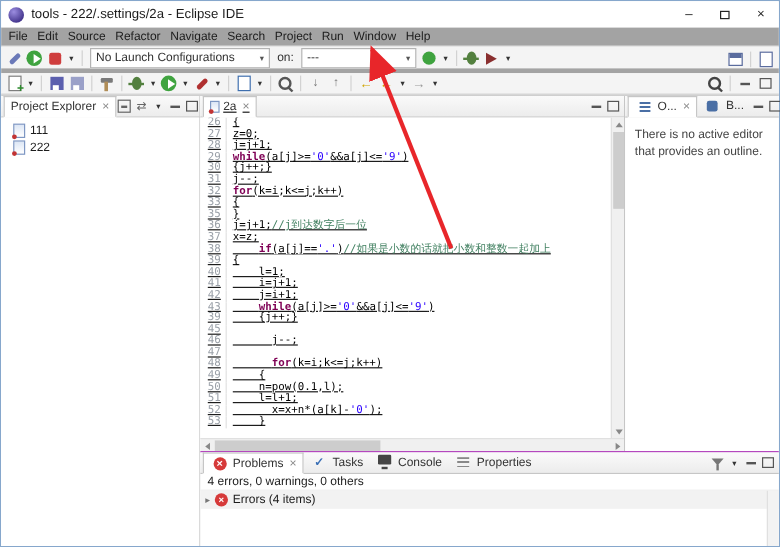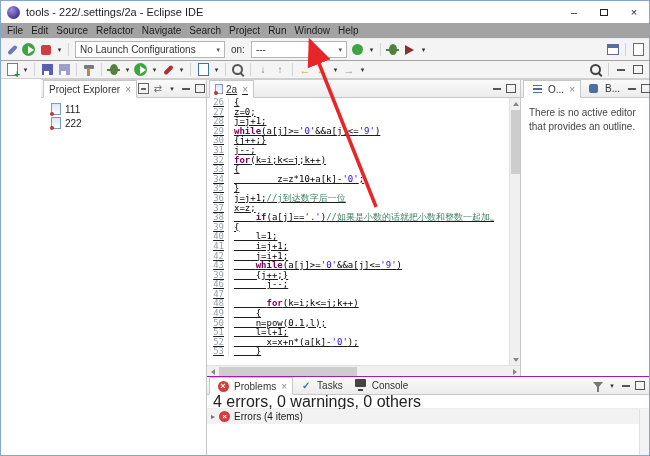--- a/index.html
+++ b/index.html
@@ -15,21 +15,21 @@
   .win-controls { display:flex; height:100%; }
   .win-btn { width:30px; display:flex; align-items:center; justify-content:center; font-size:11px; color:#222; }
   .max-box { width:8px; height:7px; border:1px solid #222; display:block; }
 
   
   .menubar { height:16px; display:flex; align-items:center; padding-left:2px; background:#a3a3a3; border-bottom:1px solid #ececec; flex:none; }
   .menu-item { padding:1px 4px; font-size:10px; white-space:nowrap; }
 
   
   .toolbar { display:flex; align-items:center; background:#f4f4f4; padding:0 3px; gap:1px; flex:none; }
-  .toolbar1 { height:22px; border-bottom:1px solid #a3a3a3; }
+  .toolbar1 { height:22px; border-bottom:4px solid #a3a3a3;align-items:flex-end; }
   .toolbar2 { height:18px; border-bottom:1px solid #cfcfcf; }
   .tb-spacer { flex:1; }
   .tb-sep { width:1px; height:13px; background:#d2d2d2; margin:0 3px; flex:none; }
   .tb-label { font-size:10px; color:#333; margin:0 3px; white-space:nowrap; }
   .combo { height:17px; background:#fff; border:1px solid #b4b4b4; display:flex; align-items:center; padding:0 4px; margin:0 2px; flex:none; }
   .combo-text { font-size:10px; color:#333; flex:1; white-space:nowrap; overflow:hidden; }
   .combo-arrow { font-size:7px; color:#555; margin-left:4px; }
 
   
   .ic { width:16px; height:16px; display:inline-flex; align-items:center; justify-content:center; position:relative; color:#555; flex:none; }
@@ -66,21 +66,21 @@
   .ic-outline::before { content:""; width:9px; height:9px; background:repeating-linear-gradient(to bottom,#4a6fa5 0 1.5px, transparent 1.5px 3.5px); }
   .ic-blue-box::before { content:""; width:9px; height:9px; background:#4a6fa5; border-radius:2px; }
   .ic-error::before { content:"×"; width:11px; height:11px; border-radius:50%; background:#d63a3a; color:#fff; font-size:9px; font-weight:bold; display:flex; align-items:center; justify-content:center; }
   .ic-tasks::before { content:"✓"; font-size:10px; color:#3a6fb5; font-weight:bold; }
   .ic-console::before { content:""; width:11px; height:8px; background:#444; border-radius:1px; position:absolute; top:2px; left:2px; }
   .ic-console::after { content:""; width:5px; height:2px; background:#444; position:absolute; bottom:2px; left:5px; }
   .ic-props::before { content:""; width:10px; height:9px; background:repeating-linear-gradient(to bottom,#888 0 1.5px, transparent 1.5px 3.5px); }
   .ic-grid::before { content:""; width:10px; height:9px; border:1px solid #5a6c9e; background:linear-gradient(#5a6c9e 3px, #fff 3px); }
 
   
-  .main { flex:1; display:flex; border-top:1px solid #cfcfcf; min-height:0;margin-left:40px; }
+  .main { flex:1; display:flex; border-top:1px solid #cfcfcf; min-height:0; }
   .left-panel { width:166px; flex:none; border-right:1px solid #c6c6c6; display:flex; flex-direction:column; background:#fff; }
   .right-col { flex:1; display:flex; flex-direction:column; min-width:0; }
   .top-row { height:296px; display:flex; min-height:0; }
 
   
   .view-tabbar { height:18px; flex:none; background:linear-gradient(#fafafa,#ececec); border-bottom:1px solid #c6c6c6; display:flex; align-items:flex-end; padding-left:2px; }
   .view-tab { height:18px; display:flex; align-items:center; gap:3px; padding:0 5px; font-size:10px; color:#333; white-space:nowrap; }
   .view-tab.active { background:#fff; border:1px solid #c6c6c6; border-bottom:1px solid #fff; margin-bottom:-1px; }
   .tab-close { color:#888; font-size:10px; margin-left:2px; }
   .tab-spacer { flex:1; }
@@ -112,21 +112,21 @@
   .sb-down::before { content:""; border-left:3px solid transparent; border-right:3px solid transparent; border-top:4px solid #888; }
   .sb-left::before { content:""; border-top:3px solid transparent; border-bottom:3px solid transparent; border-right:4px solid #888; }
   .sb-right::before { content:""; border-top:3px solid transparent; border-bottom:3px solid transparent; border-left:4px solid #888; }
 
   
   .outline-panel { width:128px; flex:none; display:flex; flex-direction:column; background:#fff; }
   .outline-msg { padding:8px 8px; font-size:10px; color:#444; line-height:1.35; }
 
   
   .bottom-panel { flex:1; border-top:1px solid #a21caf; display:flex; flex-direction:column; background:#fff; position:relative; min-height:0; }
-  .summary { height:14px; font-size:16px; color:#222; padding-left:6px; display:flex; align-items:center; border-bottom:1px solid #eee; }
+  .summary { height:14px; font-size:10px; color:#222; padding-left:6px; display:flex; align-items:center; border-bottom:1px solid #eee; }
   .tbl-header { height:16px; display:flex; border-bottom:1px solid #d9d9d9; background:#fcfcfc; font-size:10px; color:#333; }
   .th { border-right:1px solid #d9d9d9; padding:1px 4px; white-space:nowrap; overflow:hidden; flex:none; }
   .th.filler { flex:1; border-right:none; }
   .grp-row { height:15px; display:flex; align-items:center; gap:4px; padding-left:4px; background:#f2f2f2; font-size:10px; }
   .tri { color:#777; font-size:8px; }
   .err-ic { width:11px; height:11px; border-radius:50%; background:#d63a3a; color:#fff; font-size:8px; font-weight:bold; display:flex; align-items:center; justify-content:center; flex:none; }
   .tscroll { position:absolute; right:0; top:32px; bottom:0; width:10px; background:#f3f3f3; border-left:1px solid #e0e0e0; }
 
   
   .annot { position:absolute; left:0; top:0; pointer-events:none; z-index:50; }
@@ -279,31 +279,31 @@
           <div class="editor-body">
             <div class="code-area" id="code-area">
                 <div class="code-line"><span class="ln">26</span><span class="ct">{</span></div>
                 <div class="code-line"><span class="ln">27</span><span class="ct">z=0;</span></div>
                 <div class="code-line"><span class="ln">28</span><span class="ct">j=j+1;</span></div>
                 <div class="code-line"><span class="ln">29</span><span class="ct"><span class="kw">while</span>(a[j]&gt;=<span class="ch">'0'</span>&amp;&amp;a[j]&lt;=<span class="ch">'9'</span>)</span></div>
                 <div class="code-line"><span class="ln">30</span><span class="ct">{j++;}</span></div>
                 <div class="code-line"><span class="ln">31</span><span class="ct">j--;</span></div>
                 <div class="code-line"><span class="ln">32</span><span class="ct"><span class="kw">for</span>(k=i;k&lt;=j;k++)</span></div>
                 <div class="code-line"><span class="ln">33</span><span class="ct">{</span></div>
-                <div class="code-line"><span class="ln">34</span><span class="ct">        z=z*10+a[k]-<span class="ch">'0'</span>;</span></div>
                 <div class="code-line"><span class="ln">35</span><span class="ct">}</span></div>
                 <div class="code-line"><span class="ln">36</span><span class="ct">j=j+1;<span class="cm">//j到达数字后一位</span></span></div>
                 <div class="code-line"><span class="ln">37</span><span class="ct">x=z;</span></div>
                 <div class="code-line"><span class="ln">38</span><span class="ct">    <span class="kw">if</span>(a[j]==<span class="ch">'.'</span>)<span class="cm">//如果是小数的话就把小数和整数一起加上</span></span></div>
                 <div class="code-line"><span class="ln">39</span><span class="ct">{</span></div>
                 <div class="code-line"><span class="ln">40</span><span class="ct">    l=1;</span></div>
                 <div class="code-line"><span class="ln">41</span><span class="ct">    i=j+1;</span></div>
                 <div class="code-line"><span class="ln">42</span><span class="ct">    j=i+1;</span></div>
                 <div class="code-line"><span class="ln">43</span><span class="ct">    <span class="kw">while</span>(a[j]&gt;=<span class="ch">'0'</span>&amp;&amp;a[j]&lt;=<span class="ch">'9'</span>)</span></div>
                 <div class="code-line"><span class="ln">39</span><span class="ct">    {j++;}</span></div>
+                <div class="code-line"><span class="ln">45</span><span class="ct"></span></div>
                 <div class="code-line"><span class="ln">46</span><span class="ct">      j--;</span></div>
                 <div class="code-line"><span class="ln">47</span><span class="ct"></span></div>
                 <div class="code-line"><span class="ln">48</span><span class="ct">      <span class="kw">for</span>(k=i;k&lt;=j;k++)</span></div>
                 <div class="code-line"><span class="ln">49</span><span class="ct">    {</span></div>
                 <div class="code-line"><span class="ln">50</span><span class="ct">    n=pow(0.1,l);</span></div>
                 <div class="code-line"><span class="ln">51</span><span class="ct">    l=l+1;</span></div>
                 <div class="code-line"><span class="ln">52</span><span class="ct">      x=x+n*(a[k]-<span class="ch">'0'</span>);</span></div>
                 <div class="code-line"><span class="ln">53</span><span class="ct">    }</span></div>
               </div>
             <div class="vscroll">
@@ -348,20 +348,24 @@
               <span class="tab-close">×</span>
             </div>
             <div class="view-tab">
               <span class="ic ic-tasks"></span>
               <span class="tab-label">Tasks</span>
             </div>
             <div class="view-tab">
               <span class="ic ic-console"></span>
               <span class="tab-label">Console</span>
             </div>
+            <div class="view-tab">
+              <span class="ic ic-props"></span>
+              <span class="tab-label">Properties</span>
+            </div>
             <span class="tab-spacer"></span>
             <span class="hdr-icons">
               <span class="ic ic-funnel"></span>
               <span class="ic ic-chev"></span>
               <span class="ic ic-dash"></span>
               <span class="ic ic-box"></span>
             </span>
           </div>
         <div class="summary">4 errors, 0 warnings, 0 others</div>
         <div class="grp-row">

